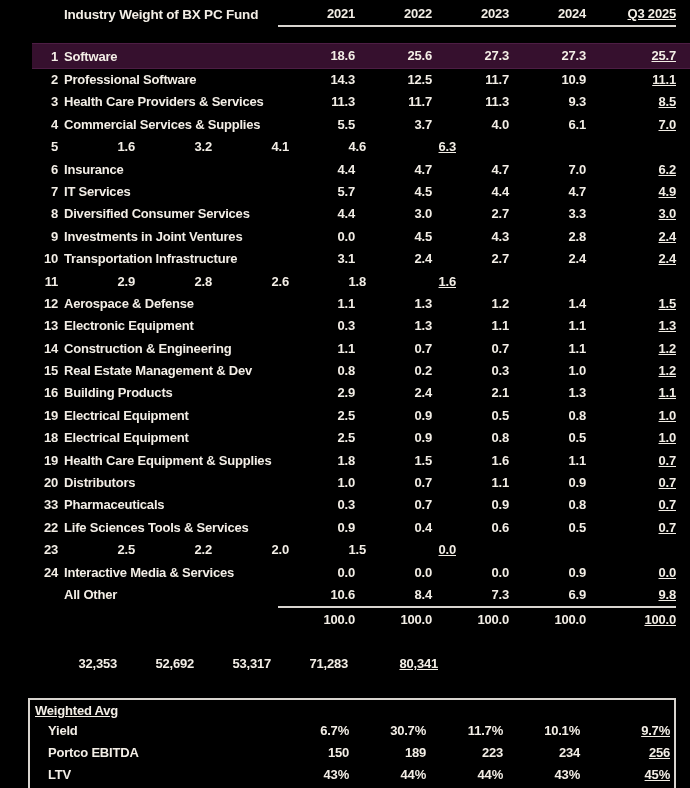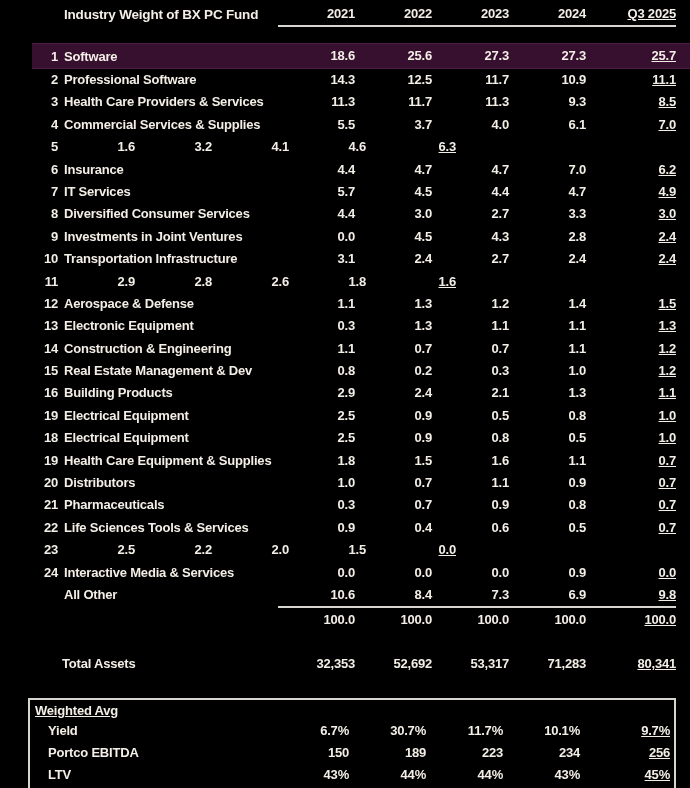--- a/index.html
+++ b/index.html
@@ -302,21 +302,21 @@
     <span class="label">Distributors</span>
     <span class="cells">
       <span class="cell">1.0</span>
       <span class="cell">0.7</span>
       <span class="cell">1.1</span>
       <span class="cell">0.9</span>
       <span class="cell last">0.7</span>
     </span>
   </div>
       <div class="row">
-    <span class="num">21</span>
+    <span class="num">33</span>
     <span class="label">Pharmaceuticals</span>
     <span class="cells">
       <span class="cell">0.3</span>
       <span class="cell">0.7</span>
       <span class="cell">0.9</span>
       <span class="cell">0.8</span>
       <span class="cell last">0.7</span>
     </span>
   </div>
       <div class="row">
@@ -370,21 +370,20 @@
     <span class="cells">
       <span class="cell">100.0</span>
       <span class="cell">100.0</span>
       <span class="cell">100.0</span>
       <span class="cell">100.0</span>
       <span class="cell last">100.0</span>
     </span>
   </div>
 
   <div class="assets-row">
-    <span class="label">Total Assets</span>
     <span class="cells">
       <span class="cell">32,353</span>
       <span class="cell">52,692</span>
       <span class="cell">53,317</span>
       <span class="cell">71,283</span>
       <span class="cell last">80,341</span>
     </span>
   </div>
 
   <div class="wbox">

